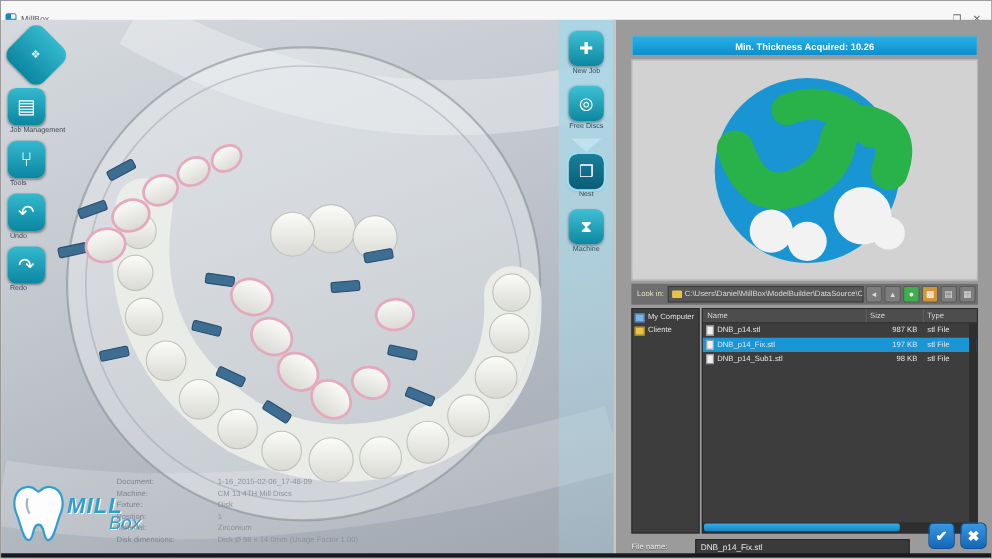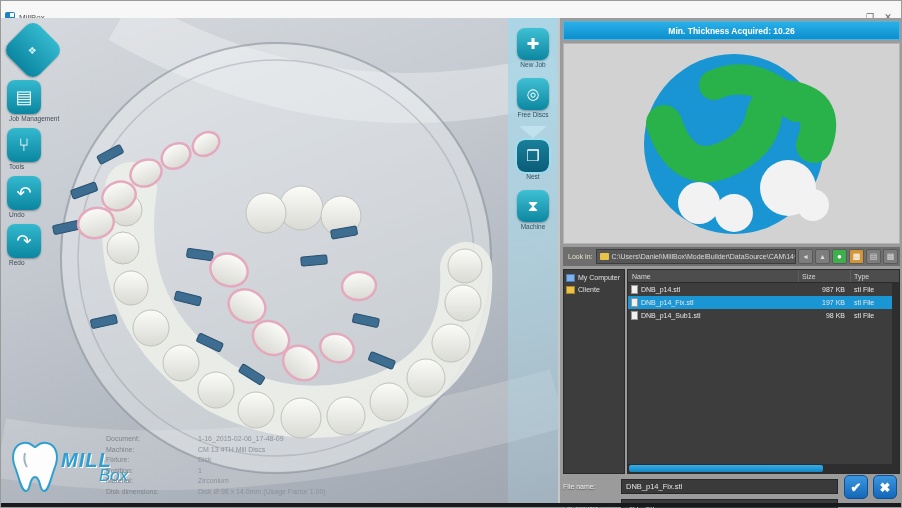--- a/index.html
+++ b/index.html
@@ -48,21 +48,21 @@
   .brand .btxt { margin-left:-6px; }
   .brand .mill { font-size:20px; font-weight:bold; font-style:italic; color:#2e9fd0; letter-spacing:1px; line-height:18px; text-shadow:1px 1px 0 #fff; }
   .brand .box  { font-size:17px; font-style:italic; color:#2e9fd0; margin-left:38px; line-height:14px; text-shadow:1px 1px 0 #fff; }
   .jobinfo { position:absolute; left:105px; bottom:8px; width:330px; }
   .jrow { display:flex; font-size:7px; line-height:10.5px; color:#7d848d; }
   .jrow .jl { width:92px; }
   .jrow .jv { flex:1; color:#8b929b; }
 
   
   .dialog { position:absolute; left:557px; top:17px; width:345px; height:487px;
-    background:#9b9b9b; border-left:2px solid #c7c7c7; padding:3px; }
+    background:#9b9b9b; border-left:2px solid #c7c7c7; padding:14px; }
   .dtitle { height:19px; background:linear-gradient(180deg,#29b0e8,#0d8fce); color:#fff;
     font-size:8.5px; font-weight:bold; text-align:center; line-height:19px; border:1px solid #4db6e0; }
   .preview { margin-top:3px; height:201px; background:#d2d2d2; border:1px solid #b4b4b4;
     display:flex; align-items:center; justify-content:center; }
 
   .pathrow { margin-top:3px; height:19px; display:flex; align-items:center; background:#6e6e6e; padding:0 2px; }
   .lookin { font-size:7px; color:#e8e2c8; margin:0 3px; white-space:nowrap; }
   .pathbox { flex:1; height:15px; background:#565656; border:1px solid #3c3c3c; color:#ddd;
     font-size:7px; display:flex; align-items:center; padding:0 3px; overflow:hidden; }
   .pathbox .fold { width:9px; height:7px; background:#e8c348; border-radius:1px; margin-right:3px; flex:none; }

